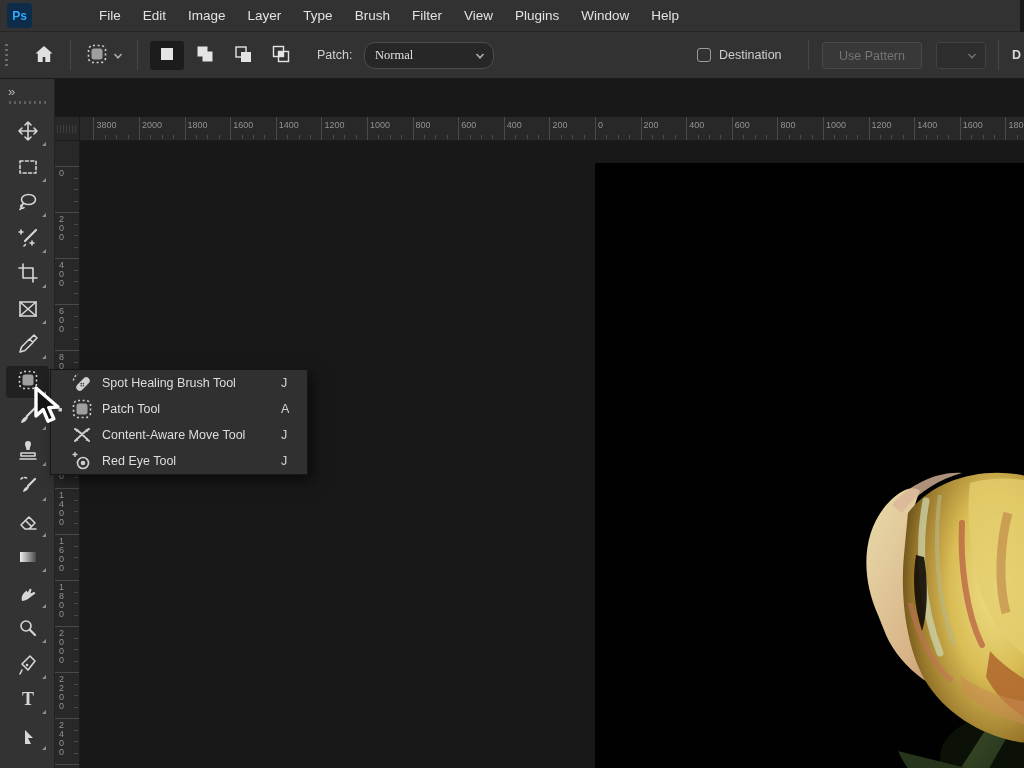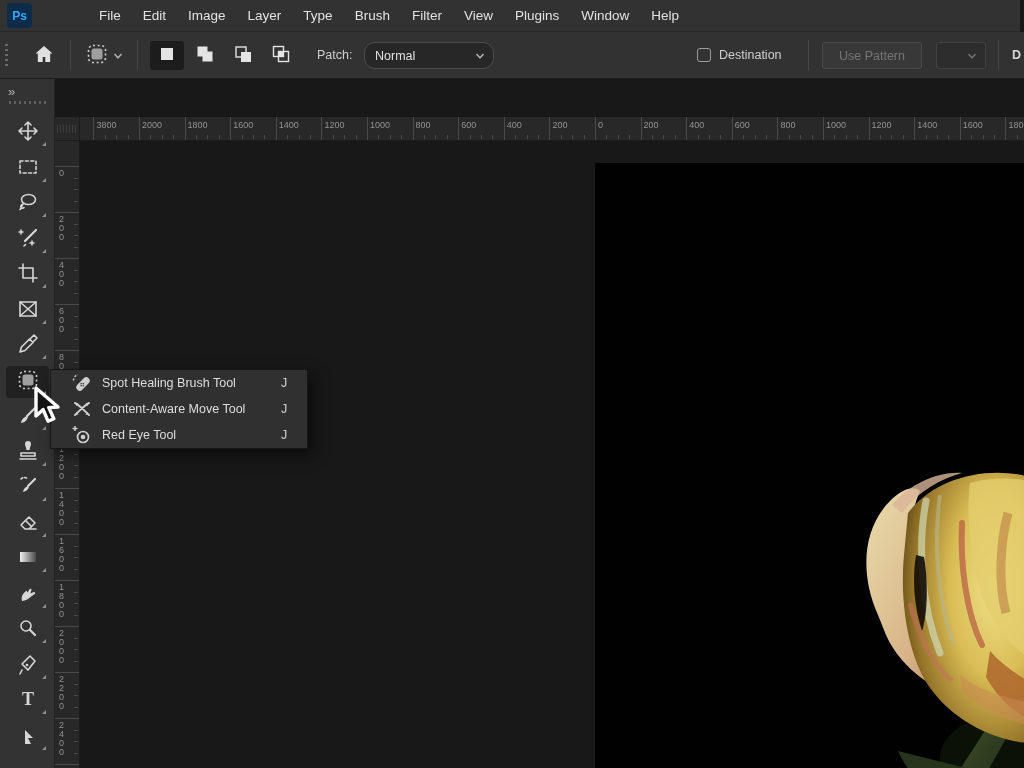--- a/index.html
+++ b/index.html
@@ -22,21 +22,21 @@
     border-bottom:1px solid #1c1c1c;padding-left:29px; }
   .grip-v { left:5px; top:12px; width:3px; height:24px;
     background:repeating-linear-gradient(#6a6a6a 0 2px, transparent 2px 5px); }
   .sep { width:1px; height:30px; top:8px; background:#474747; }
   .ob-icon-btn { top:9px; height:29px; display:flex; align-items:center; justify-content:center; }
   .mode-btn { top:9px; width:34px; height:29px; border-radius:3px;
     display:flex; align-items:center; justify-content:center; }
   .mode-btn.pressed { background:#1c1c1c; }
   .ob-label { top:16px; font-size:12.5px; color:#cfcfcf; }
   .dropdown { top:10px; height:27px; background:#272727; border:1px solid #4c4c4c;
-    border-radius:11px; display:flex; align-items:center; font-size:12.5px; color:#e0e0e0; }
+    border-radius:11px; display:flex; align-items:center; font-size:12.5px; color:#e0e0e0;font-family:Liberation Serif, serif; }
   .dropdown .dd-text { padding-left:10px; flex:1; }
   .chev { width:10px; height:10px; margin-right:8px; }
   .seg-group { top:10px; height:27px; border:1px solid #565656; border-radius:3px;
     display:flex; overflow:hidden; }
   .seg { font-size:12.5px; color:#e6e6e6; display:flex; align-items:center;
     justify-content:center; padding:0 13px; }
   .seg.on { background:#1d1d1d; }
   .seg + .seg { border-left:1px solid #565656; }
   #transparent-box { top:16px; width:14px; height:14px; border:1.5px solid #9c9c9c;
     border-radius:3px; background:transparent; }
@@ -551,20 +551,31 @@
               <circle cx="11" cy="13.5" r=".8" fill="#444"></circle>
               <circle cx="9.5" cy="12" r=".8" fill="#444"></circle>
               <circle cx="12.5" cy="12" r=".8" fill="#444"></circle>
             </g>
           </svg>
         </span>
         <span class="fly-label">Spot Healing Brush Tool</span>
         <span class="fly-key">J</span>
       </div>
       <div class="fly-item">
+        <span class="fly-bullet">■</span>
+        <span class="fly-icon">
+          <svg width="22" height="22" viewBox="0 0 22 22">
+            <rect x="2.5" y="2.5" width="17" height="17" rx="4.5" fill="none" stroke="#cfcfcf" stroke-width="1.6" stroke-dasharray="2 2.6"></rect>
+            <rect x="5.5" y="5.5" width="11" height="11" rx="2.5" fill="#9f9f9f"></rect>
+          </svg>
+        </span>
+        <span class="fly-label">Patch Tool</span>
+        <span class="fly-key">A</span>
+      </div>
+      <div class="fly-item">
         <span class="fly-bullet"></span>
         <span class="fly-icon">
           <svg width="22" height="22" viewBox="0 0 22 22">
             <path d="M4 5c4 1.5 10 8.5 14 12M18 5C14 6.5 8 13.5 4 17" stroke="#cfcfcf" stroke-width="2" fill="none" stroke-linecap="round"></path>
             <path d="M18 17l-3.5-.5 1.8-2.8zM4 17l3.5-.5-1.8-2.8zM4 5l3.5.5L5.7 8.3zM18 5l-3.5.5 1.8 2.8z" fill="#cfcfcf"></path>
           </svg>
         </span>
         <span class="fly-label">Content-Aware Move Tool</span>
         <span class="fly-key">J</span>
       </div>

